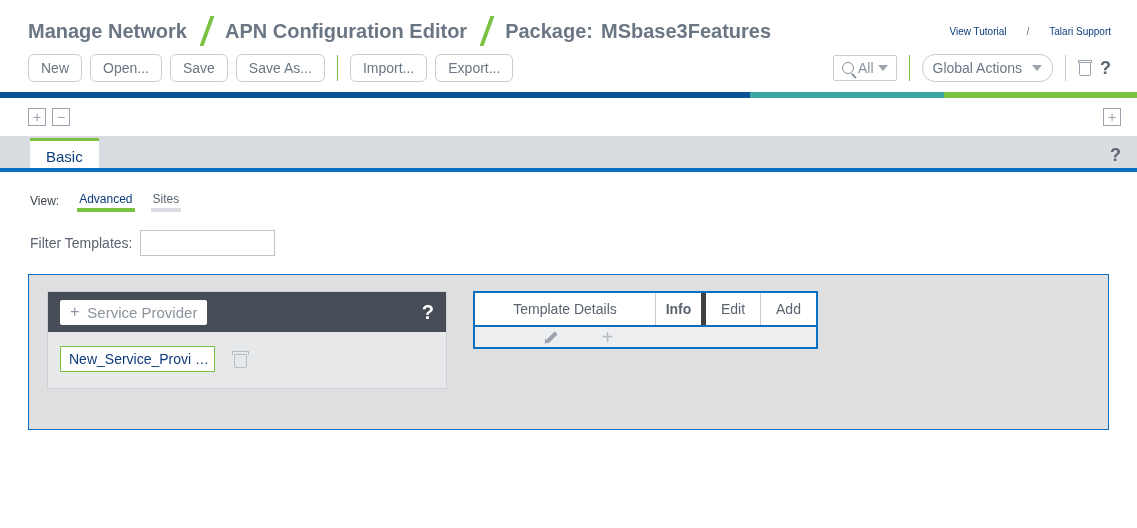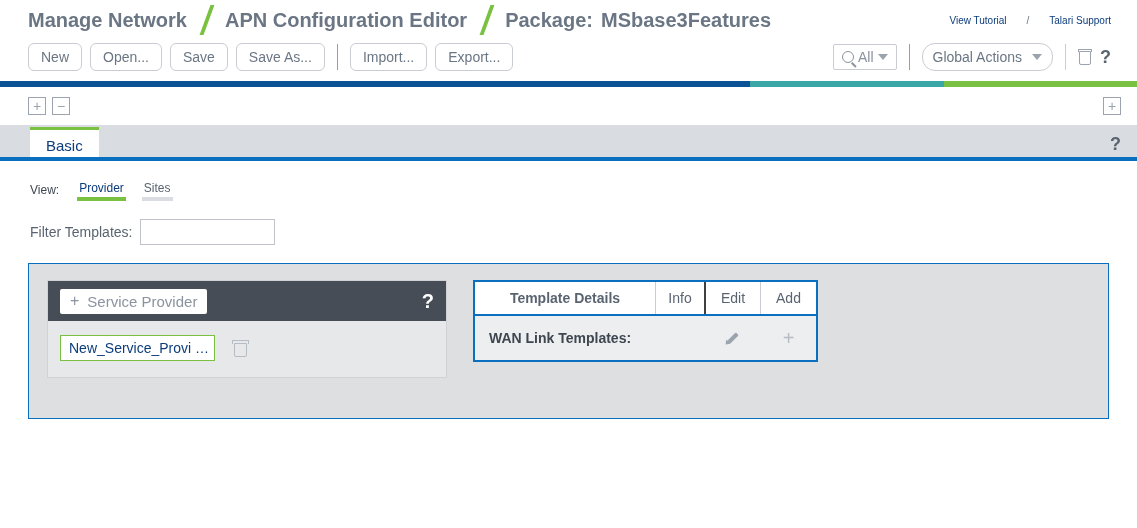--- a/index.html
+++ b/index.html
@@ -7,21 +7,21 @@
     font-family: -apple-system, "Segoe UI", Helvetica, Arial, sans-serif;
     font-size: 14px;
     color: #5a6470;
     background: #fff;
     width: 1137px;
   }
   
   .header-row {
     display: flex;
     align-items: center;
-    padding: 7px 26px 10px 28px;
+    padding: 18px 26px 10px 28px;
   }
   .crumbs { display: flex; align-items: center; gap: 12px; font-size: 20px; color:#6b7684; font-weight:600;}
   .crumb-link { color:#6b7684; }
   .slash { display:inline-block; width:14px; height:26px; position:relative; }
   .slash::after{
     content:""; position:absolute; left:6px; top:-2px; width:4px; height:30px;
     background:#7ac142; transform: skewX(-20deg);
   }
   .header-links { margin-left:auto; font-size:10px; color:#0c3c7c; display:flex; gap:20px; align-items:center;}
   .header-links a { color:#0c3c7c; text-decoration:none; cursor:pointer;}
@@ -114,22 +114,22 @@
   }
   .greytrash{ width:15px;height:17px; position:relative; cursor:pointer;}
   .greytrash::before{content:"";position:absolute;top:3px;left:1px;right:1px;bottom:0;border:1.5px solid #b6bcc4;border-radius:0 0 2px 2px;}
   .greytrash::after{content:"";position:absolute;top:0;left:-1px;right:-1px;height:3px;border:1.5px solid #b6bcc4;border-bottom:none;}
   
   .rightcard{
     flex:0 0 345px; border:2px solid #0b6fbf; background:#fff;
   }
   .rhead{ display:flex; border-bottom:2px solid #0b6fbf;}
   .rhead div{ padding:8px 0; text-align:center; font-size:14px; color:#5a6470;}
-  .rhead .c1{ flex:1; border-right:1px solid #c9ccd1;font-weight:bold;}
-  .rhead .c2{ width:50px; border-right:2px solid #404040;}
+  .rhead .c1{ flex:1; border-right:1px solid #c9ccd1;}
+  .rhead .c2{ width:50px; border-right:5px solid #404040;font-weight:bold;}
   .rhead .c3{ width:55px; border-right:1px solid #c9ccd1;}
   .rhead .c4{ width:55px;}
   .rbody{ display:flex; background:#eceef0;}
   .rbody .c1{ flex:1; padding:14px 14px; font-weight:700; color:#3e4650;}
   .rbody .c2{ width:50px;}
   .rbody .c3{ width:55px; display:flex; align-items:center; justify-content:center;}
   .rbody .c4{ width:55px; display:flex; align-items:center; justify-content:center;}
   .pencil{ width:16px;height:16px; position:relative; cursor:pointer;}
   .pencil::before{content:"";position:absolute;width:12px;height:4px;background:#9aa3ae;transform:rotate(-45deg);top:6px;left:1px;border-radius:1px;}
   .pencil::after{content:"";position:absolute;width:0;height:0;border-top:3px solid transparent;border-bottom:3px solid transparent;border-right:4px solid #9aa3ae;transform:rotate(-45deg);bottom:0;left:-1px;}
@@ -190,21 +190,21 @@
   <span class="right sqbtn">+</span>
 </div>
 
 <div class="tabstrip">
   <div class="tab active">Basic</div>
   <span class="help">?</span>
 </div>
 
 <div class="viewrow">
   <span class="vlabel">View:</span>
-  <span class="vtab active">Provider</span>
+  <span class="vtab active">Advanced</span>
   <span class="vtab inactive">Sites</span>
 </div>
 
 <div class="filterrow">
   <span>Filter Templates:</span>
   <input type="text" value="" style="">
 </div>
 
 <div class="mainpanel">
   <div class="leftcard">
@@ -222,21 +222,20 @@
   </div>
 
   <div class="rightcard">
     <div class="rhead">
       <div class="c1">Template Details</div>
       <div class="c2">Info</div>
       <div class="c3">Edit</div>
       <div class="c4">Add</div>
     </div>
     <div class="rbody">
-      <div class="c1">WAN Link Templates:</div>
       <div class="c2"></div>
       <div class="c3">
           <span class="pencil"></span>
         </div>
       <div class="c4">
           <span class="plusbtn">+</span>
         </div>
     </div>
   </div>
 </div>

